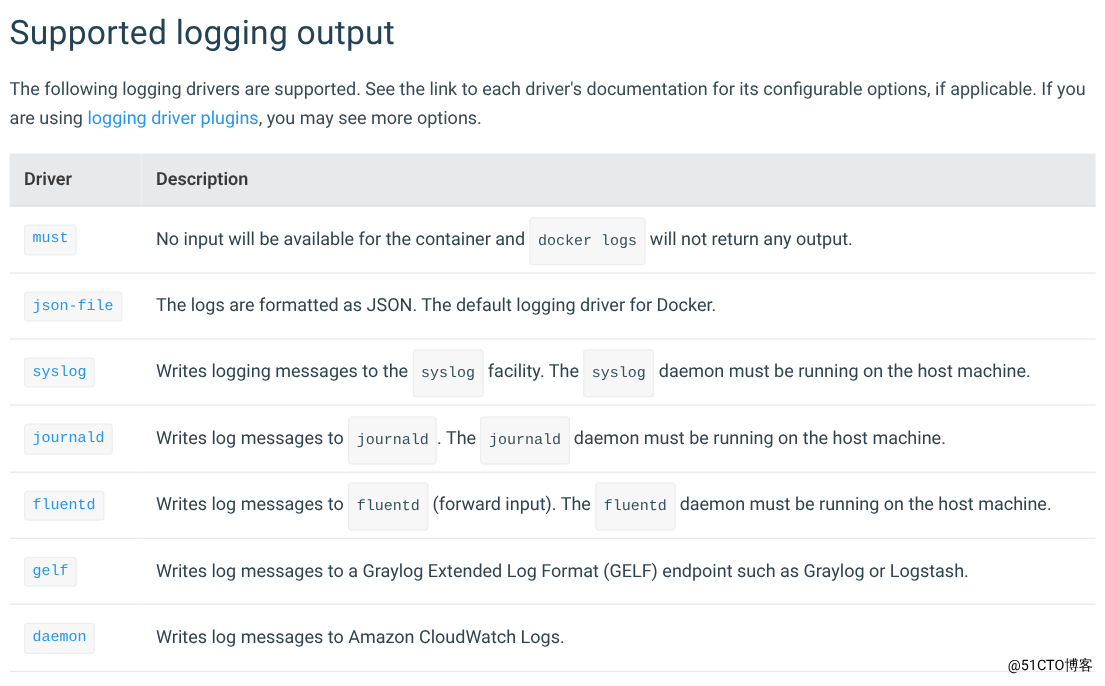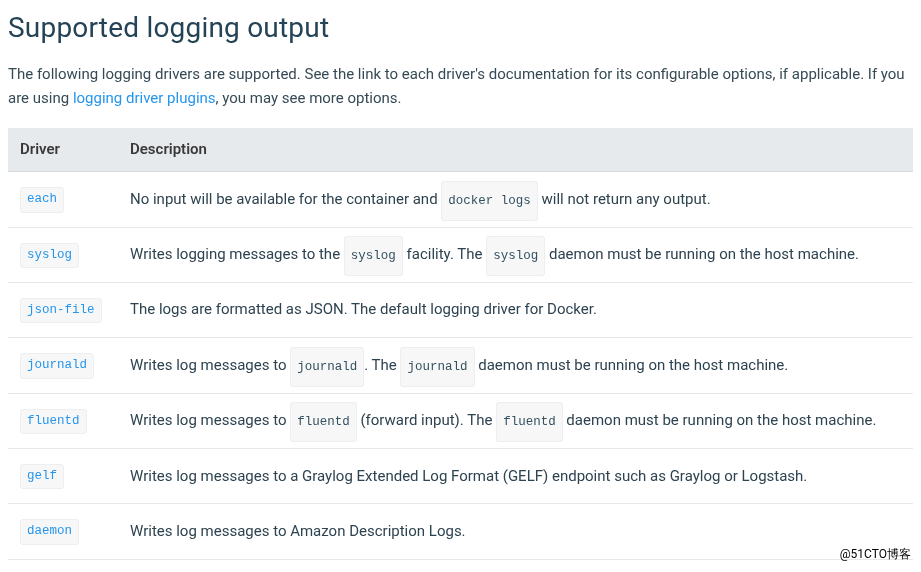--- a/index.html
+++ b/index.html
@@ -90,46 +90,46 @@
 
 <table>
   <thead>
     <tr>
       <th class="col-driver">Driver</th>
       <th>Description</th>
     </tr>
   </thead>
   <tbody id="drivers-tbody">
       <tr>
-        <td class="driver-cell"><a href="#">each</a></td>
+        <td class="driver-cell"><a href="#">must</a></td>
         <td><span>No input will be available for the container and </span><code class="inline">docker logs</code><span> will not return any output.</span></td>
+      </tr>
+      <tr>
+        <td class="driver-cell"><a href="#">json-file</a></td>
+        <td><span>The logs are formatted as JSON. The default logging driver for Docker.</span></td>
       </tr>
       <tr>
         <td class="driver-cell"><a href="#">syslog</a></td>
         <td><span>Writes logging messages to the </span><code class="inline">syslog</code><span> facility. The </span><code class="inline">syslog</code><span> daemon must be running on the host machine.</span></td>
-      </tr>
-      <tr>
-        <td class="driver-cell"><a href="#">json-file</a></td>
-        <td><span>The logs are formatted as JSON. The default logging driver for Docker.</span></td>
       </tr>
       <tr>
         <td class="driver-cell"><a href="#">journald</a></td>
         <td><span>Writes log messages to </span><code class="inline">journald</code><span>. The </span><code class="inline">journald</code><span> daemon must be running on the host machine.</span></td>
       </tr>
       <tr>
         <td class="driver-cell"><a href="#">fluentd</a></td>
         <td><span>Writes log messages to </span><code class="inline">fluentd</code><span> (forward input). The </span><code class="inline">fluentd</code><span> daemon must be running on the host machine.</span></td>
       </tr>
       <tr>
         <td class="driver-cell"><a href="#">gelf</a></td>
         <td><span>Writes log messages to a Graylog Extended Log Format (GELF) endpoint such as Graylog or Logstash.</span></td>
       </tr>
       <tr>
         <td class="driver-cell"><a href="#">daemon</a></td>
-        <td><span>Writes log messages to Amazon Description Logs.</span></td>
+        <td><span>Writes log messages to Amazon CloudWatch Logs.</span></td>
       </tr>
       <tr>
         <td class="driver-cell"></td>
         <td></td>
       </tr>
     </tbody>
 </table>
 
 <div class="watermark">@51CTO博客</div>
 

